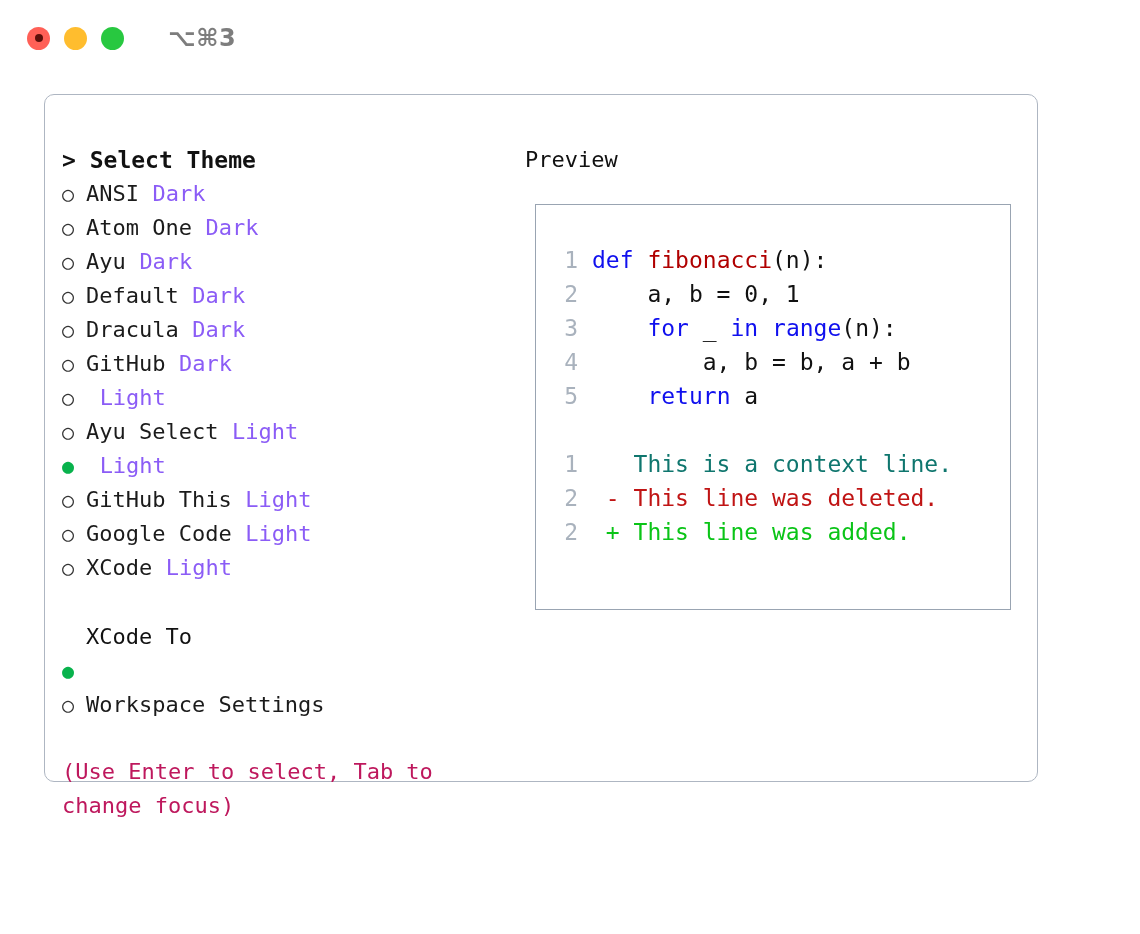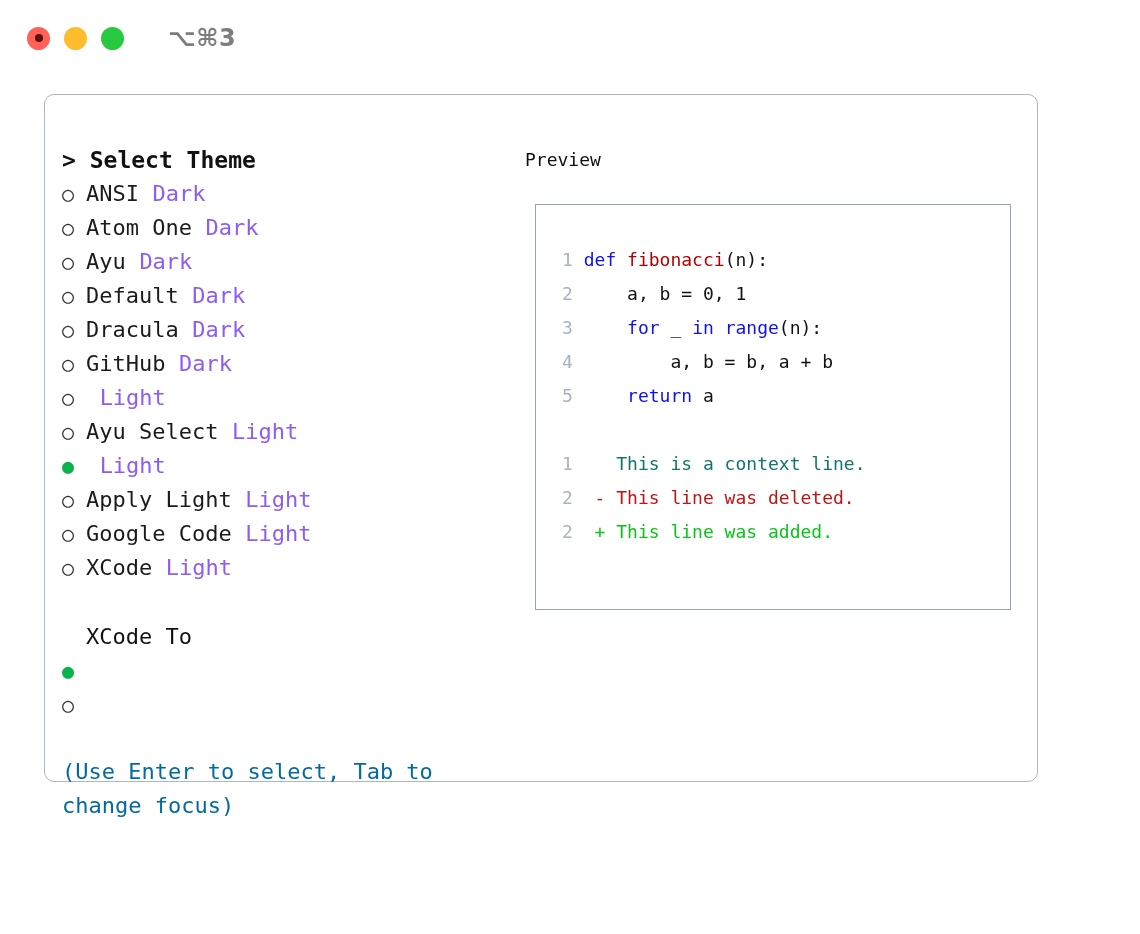--- a/index.html
+++ b/index.html
@@ -152,50 +152,50 @@
   .apply-row.selected .aname { color: #08b24c; }
 
   
   .hint {
     position: absolute;
     left: 17px;
     top: 660px;
     width: 420px;
     font-size: 22px;
     line-height: 34px;
-    color: #0369a1;
+    color: #be185d;
   }
 
   
   .preview-head {
     position: absolute;
     left: 480px;
     top: 48px;
-    font-size: 18px;
+    font-size: 22px;
     line-height: 34px;
     color: #111111;
     white-space: pre;
   }
 
   .preview-box {
     position: absolute;
     left: 490px;
     top: 109px;
     width: 476px;
     height: 406px;
     border: 1.5px solid #99a4b2;
     box-sizing: border-box;
     background: #ffffff;
   }
 
   .code {
     position: absolute;
     left: 18px;
     top: 38px;
-    font-size: 18px;
+    font-size: 23px;
     line-height: 34px;
     white-space: pre;
   }
   .cline { display: block; white-space: pre; }
   .ln {
     display: inline-block;
     width: 1.05em;
     text-align: right;
     color: #a9b2bd;
   }
@@ -230,31 +230,31 @@
         <div id="theme-rows">
             <div class="theme-row"><span class="marker">○</span><span class="tname">ANSI</span><span class="tkind">Dark</span></div>
             <div class="theme-row"><span class="marker">○</span><span class="tname">Atom One</span><span class="tkind">Dark</span></div>
             <div class="theme-row"><span class="marker">○</span><span class="tname">Ayu</span><span class="tkind">Dark</span></div>
             <div class="theme-row"><span class="marker">○</span><span class="tname">Default</span><span class="tkind">Dark</span></div>
             <div class="theme-row"><span class="marker">○</span><span class="tname">Dracula</span><span class="tkind">Dark</span></div>
             <div class="theme-row"><span class="marker">○</span><span class="tname">GitHub</span><span class="tkind">Dark</span></div>
             <div class="theme-row"><span class="marker">○</span><span class="tkind">Light</span></div>
             <div class="theme-row"><span class="marker">○</span><span class="tname">Ayu Select</span><span class="tkind">Light</span></div>
             <div class="theme-row selected"><span class="marker">●</span><span class="tkind">Light</span></div>
-            <div class="theme-row"><span class="marker">○</span><span class="tname">Apply Light</span><span class="tkind">Light</span></div>
+            <div class="theme-row"><span class="marker">○</span><span class="tname">GitHub This</span><span class="tkind">Light</span></div>
             <div class="theme-row"><span class="marker">○</span><span class="tname">Google Code</span><span class="tkind">Light</span></div>
             <div class="theme-row"><span class="marker">○</span><span class="tname">XCode</span><span class="tkind">Light</span></div>
           </div>
       </div>
 
       <div class="apply-block">
         <div class="apply-head">XCode To</div>
         <div id="apply-rows">
             <div class="apply-row selected"><span class="marker">●</span></div>
-            <div class="apply-row"><span class="marker">○</span></div>
+            <div class="apply-row"><span class="marker">○</span><span class="aname">Workspace Settings</span></div>
           </div>
       </div>
 
       <div class="hint">(Use Enter to select, Tab to change focus)</div>
 
       <div class="preview-head">Preview</div>
 
       <div class="preview-box">
         <div class="code" id="code-block"><span class="cline"><span class="ln">1</span> <span class="tok-kw">def </span><span class="tok-fn">fibonacci</span><span class="tok-txt">(n):</span></span><span class="cline"><span class="ln">2</span> <span class="tok-txt">    a, b = 0, 1</span></span><span class="cline"><span class="ln">3</span> <span class="tok-txt">    </span><span class="tok-kw">for</span><span class="tok-txt"> _ </span><span class="tok-kw">in</span><span class="tok-txt"> </span><span class="tok-kw">range</span><span class="tok-txt">(n):</span></span><span class="cline"><span class="ln">4</span> <span class="tok-txt">        a, b = b, a + b</span></span><span class="cline"><span class="ln">5</span> <span class="tok-txt">    </span><span class="tok-kw">return</span><span class="tok-txt"> a</span></span><span class="gap"></span><span class="cline"><span class="ln">1</span>  <span class="tok-ctx">  This is a context line.</span></span><span class="cline"><span class="ln">2</span>  <span class="tok-del">- This line was deleted.</span></span><span class="cline"><span class="ln">2</span>  <span class="tok-add">+ This line was added.</span></span></div>
       </div>

